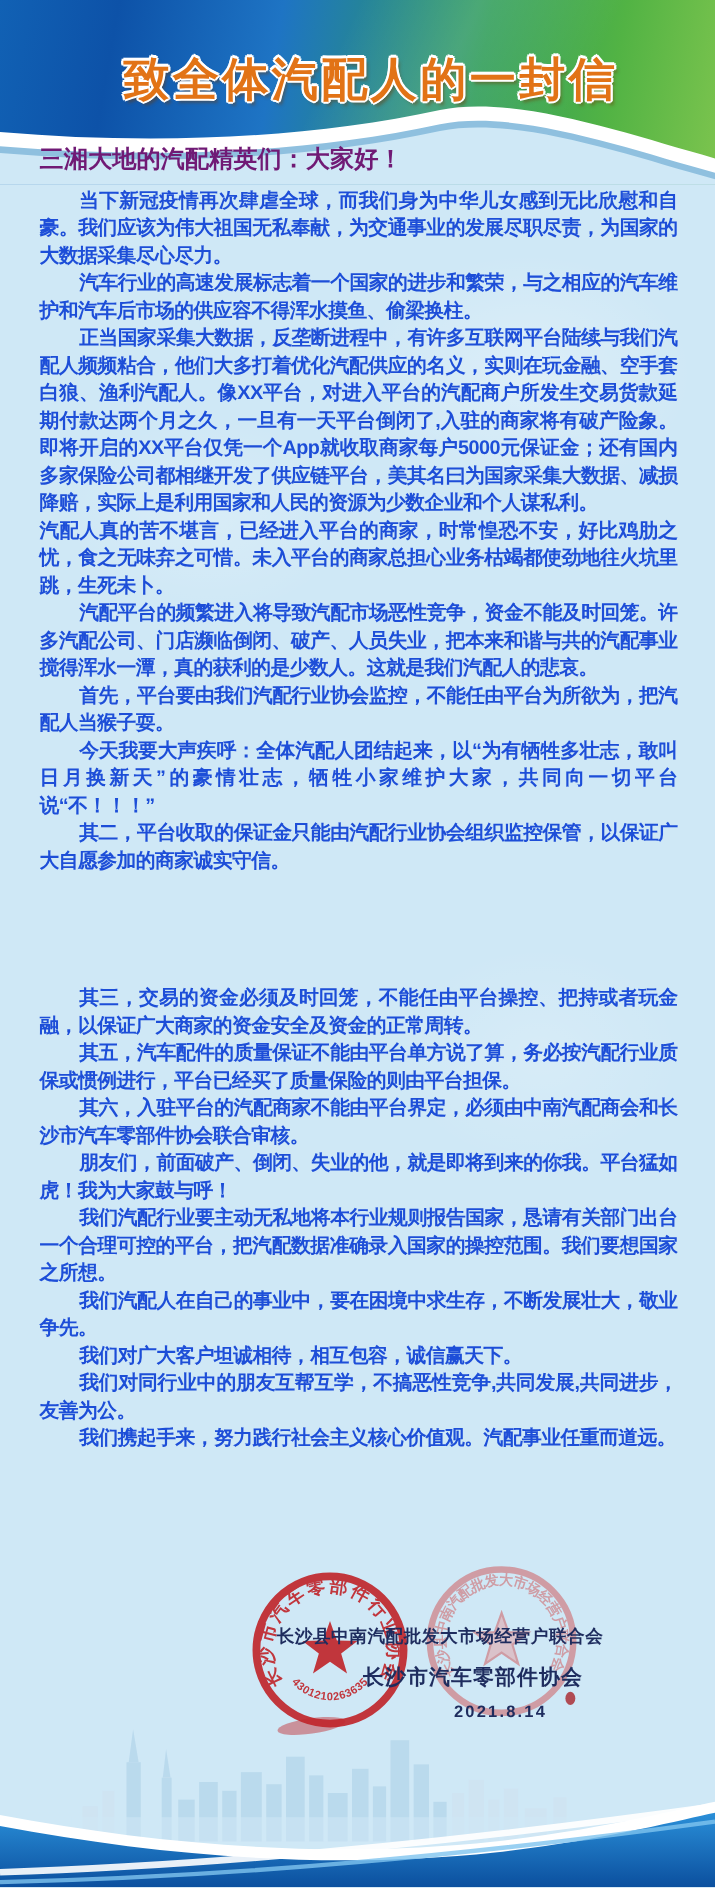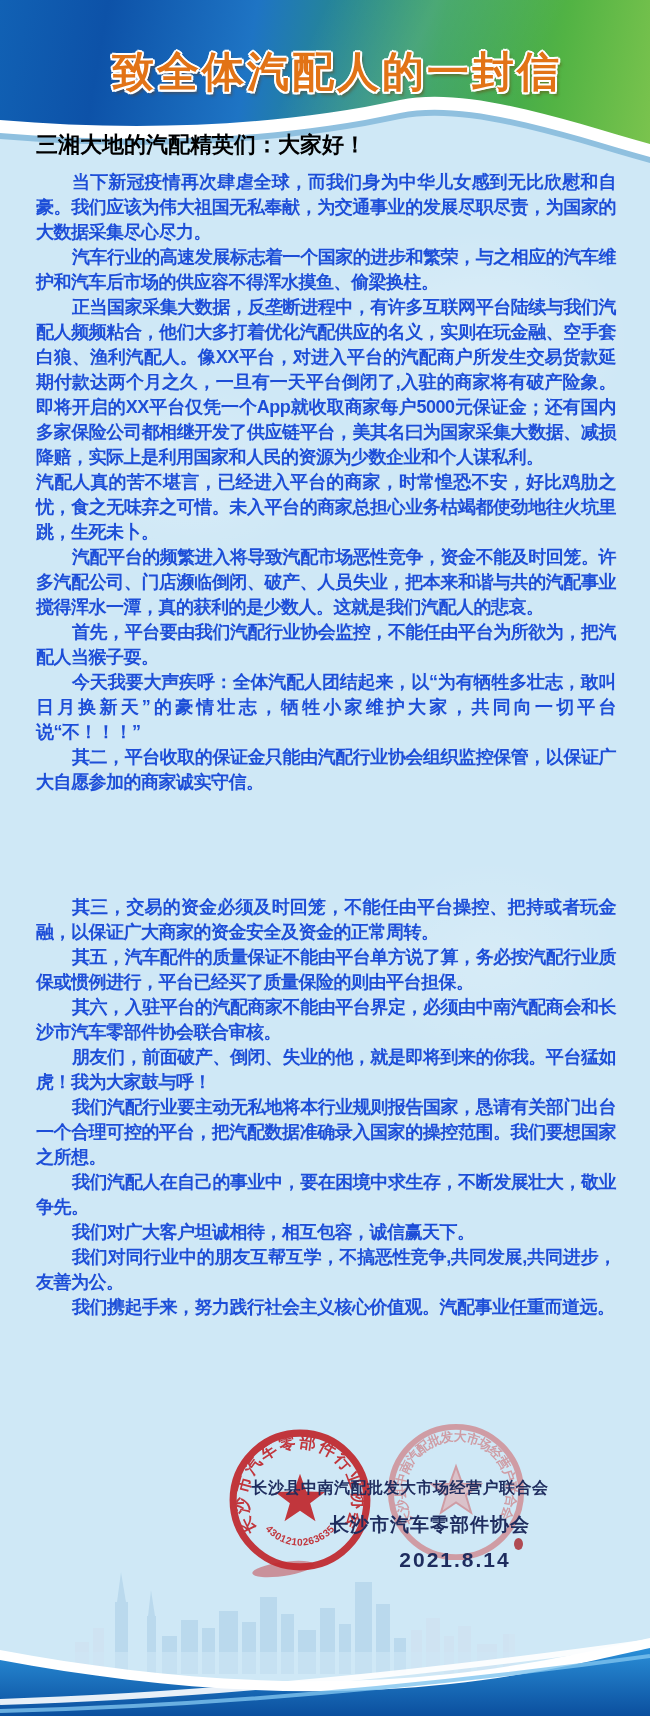--- a/index.html
+++ b/index.html
@@ -20,31 +20,31 @@
 
   
   .wm{position:absolute;border-radius:50%;pointer-events:none;
     background:radial-gradient(closest-side,rgba(255,255,255,.55),rgba(255,255,255,0));}
   .wm1{left:330px;top:230px;width:300px;height:220px;opacity:.5;}
   .wm2{left:60px;top:380px;width:260px;height:180px;opacity:.35;}
   .wm3{left:360px;top:860px;width:260px;height:200px;opacity:.3;}
 
   
   .letter{position:absolute;top:130px;left:36px;width:580px;z-index:4;}
-  .greeting{margin:0 0 10px;font-size:22px;font-weight:800;color:#000000;letter-spacing:0;}
+  .greeting{margin:0 0 10px;font-size:22px;font-weight:800;color:#701a75;letter-spacing:0;}
   .para{margin:0;font-size:18px;line-height:25px;font-weight:700;color:#1d4ed8;
     text-align:justify;letter-spacing:-0.5px;}
   .para.indent{text-indent:2em;}
   .para.gap{margin-top:100px;}
 
   
   .sig{position:absolute;z-index:6;font-weight:800;color:#1e2c5e;text-align:center;}
   .sig-1{top:1478px;left:120px;width:560px;font-size:16px;letter-spacing:.5px;}
   .sig-2{top:1512px;left:200px;width:460px;font-size:19px;letter-spacing:1px;}
-  .sig-date{top:1548px;left:280px;width:350px;font-size:21px;letter-spacing:2px;}
+  .sig-date{top:1548px;left:280px;width:350px;font-size:15px;letter-spacing:2px;}
 
   
   .stamp{position:absolute;z-index:5;}
   .stamp-left{left:224px;top:1424px;opacity:.92;}
   .stamp-right{left:382px;top:1418px;opacity:.6;}
   .stamp text{font-family:"Liberation Sans","DejaVu Sans",sans-serif;font-weight:700;}
   .smudge{position:absolute;left:252px;top:1562px;width:62px;height:14px;border-radius:50%;
     background:#c0272d;opacity:.45;transform:rotate(-8deg);z-index:5;}
   .ink-dot{position:absolute;left:514px;top:1538px;width:9px;height:12px;border-radius:50%;
     background:#a8232a;opacity:.8;z-index:5;}

